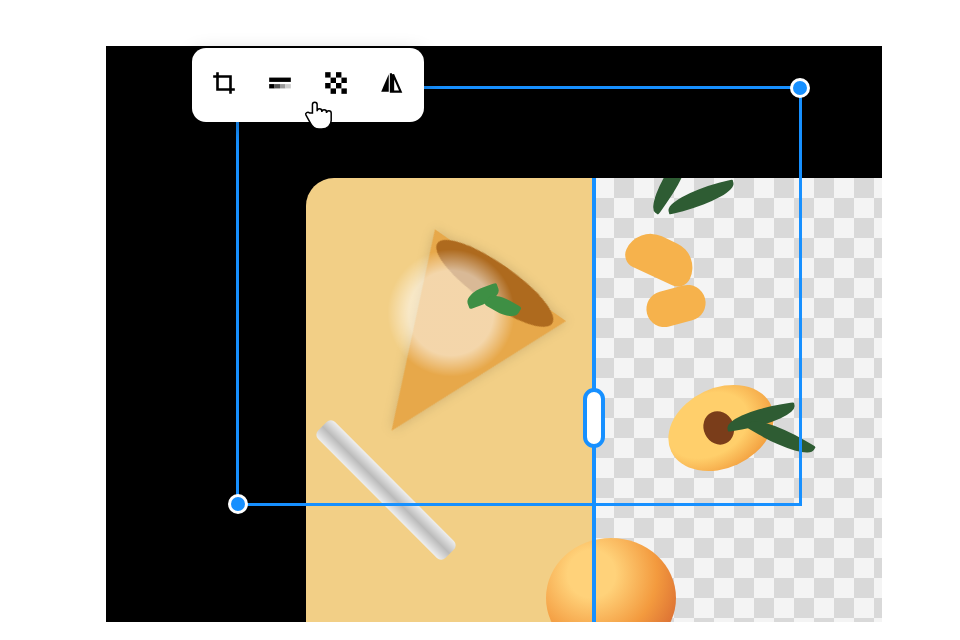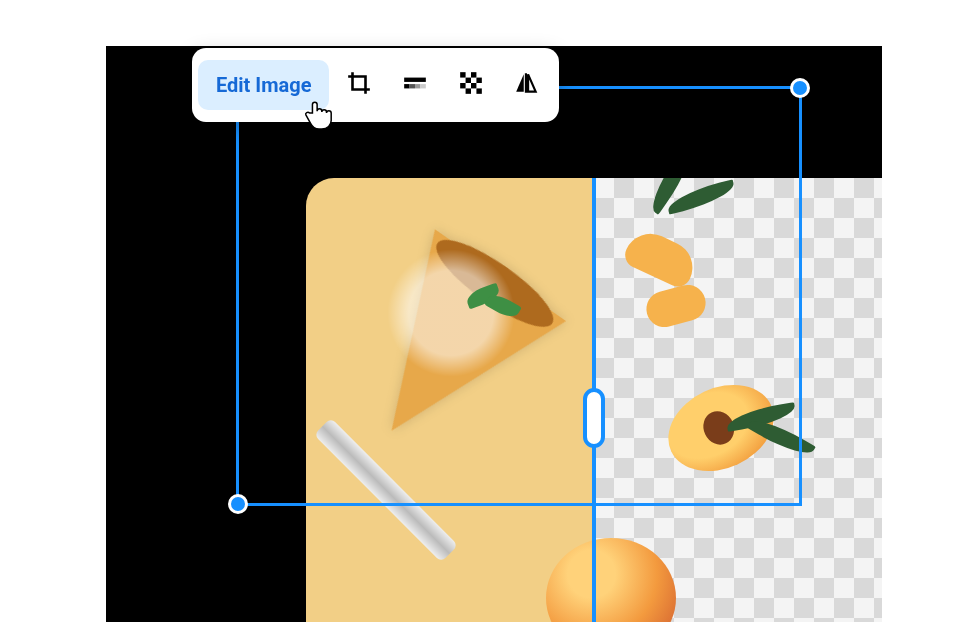--- a/index.html
+++ b/index.html
@@ -90,21 +90,20 @@
     </div>
 
     <div class="selection-box">
       <div class="selection-handle handle-tr"></div>
       <div class="selection-handle handle-bl"></div>
     </div>
 
   </div>
 
   <div class="toolbar">
-    <div class="edit-btn">Edit Image</div>
 
     <div class="tool-btn">
       <span>
         <svg viewBox="0 0 24 24" fill="none" stroke="#000" stroke-width="2.4">
           <path d="M6 2v16h16"></path>
             <path d="M2 6h16v16"></path>
         </svg>
       </span>
     </div>
 

